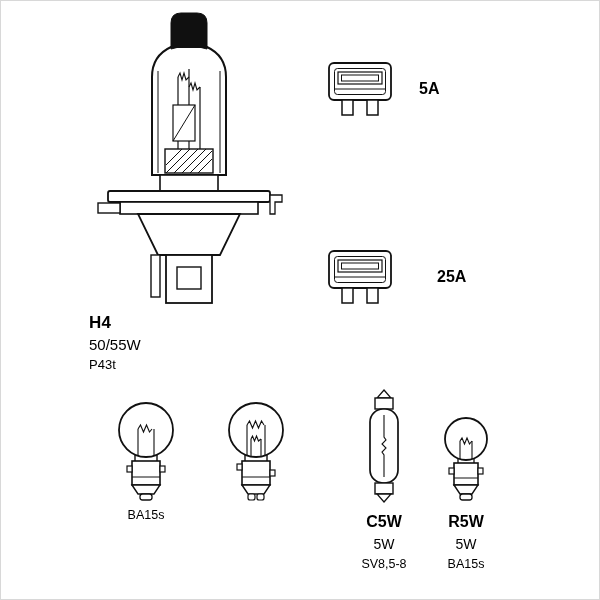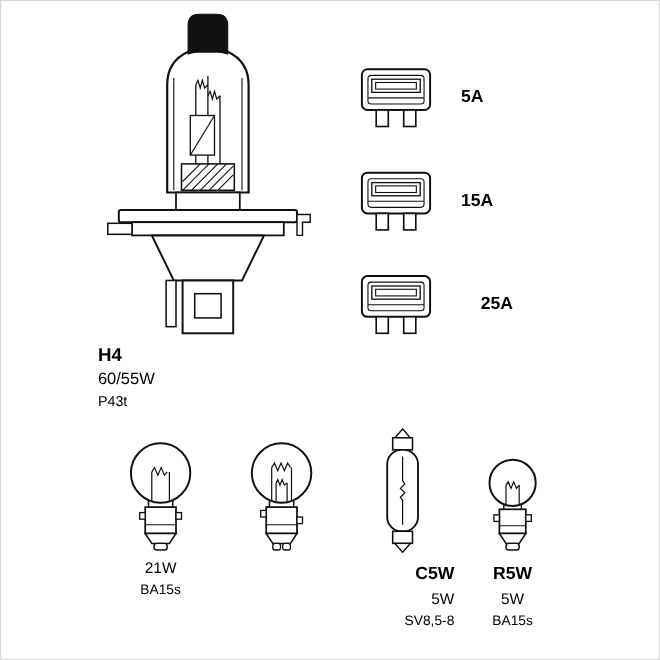--- a/index.html
+++ b/index.html
@@ -21,21 +21,21 @@
   .fuse-row.f1{top:60px;} .fuse-row.f2{top:154px;} .fuse-row.f3{top:248px;gap:44px;}
   .fuse-amp{font-size:16px;font-weight:700;}
   
   .bulb-fig{position:absolute;top:386px;text-align:center;}
   .bulb-fig .art{height:116px;display:flex;align-items:flex-end;justify-content:center;}
   .bname{margin-top:10px;font-size:16px;font-weight:700;}
   .bwatt{margin-top:5px;font-size:14px;}
   .bbase{margin-top:5px;font-size:12.5px;}
   .pos1{left:92px;width:106px;}
   .pos2{left:202px;width:106px;}
-  .pos3{left:318px;width:94px;text-align:right;}
+  .pos3{left:336px;width:94px;}
   .pos4{left:418px;width:94px;}
   figure{margin:0;}
 </style>
 </head>
 <body>
 
 <div class="frame">
 
   <figure class="h4-fig">
     <svg width="190" height="300" viewBox="0 0 190 300">
@@ -69,50 +69,38 @@
 
       <path d="M44,207 L146,207 L126,248 L64,248 Z" fill="#fff" stroke="#111" stroke-width="1.8"></path>
 
       <rect x="57" y="248" width="9" height="42" fill="#fff" stroke="#111" stroke-width="1.4"></rect>
 
       <rect x="72" y="248" width="46" height="48" fill="#fff" stroke="#111" stroke-width="1.8"></rect>
       <rect x="83" y="260" width="24" height="22" fill="#fff" stroke="#111" stroke-width="1.4"></rect>
     </svg>
     <figcaption>
       <div class="h4-name">H4</div>
-      <div class="h4-watt">60/55W</div>
+      <div class="h4-watt">50/55W</div>
       <div class="h4-base">P43t</div>
     </figcaption>
   </figure>
 
   <div class="fuse-row f1">
     <svg width="66" height="56" viewBox="0 0 66 56">
       <rect x="2" y="2" width="62" height="37" rx="5" fill="#fff" stroke="#111" stroke-width="1.8"></rect>
       <rect x="7.5" y="7.5" width="51" height="26" rx="3" fill="none" stroke="#111" stroke-width="1"></rect>
       <rect x="11" y="11" width="44" height="12" fill="#fff" stroke="#111" stroke-width="1.2"></rect>
       <rect x="14.5" y="14" width="37" height="6" fill="#fff" stroke="#111" stroke-width="1"></rect>
       <line x1="7.5" y1="28" x2="58.5" y2="28" stroke="#111" stroke-width="1"></line>
       <rect x="15" y="39" width="11" height="15" fill="#fff" stroke="#111" stroke-width="1.5"></rect>
       <rect x="40" y="39" width="11" height="15" fill="#fff" stroke="#111" stroke-width="1.5"></rect>
     </svg>
     <div class="fuse-amp">5A</div>
   </div>
 
-  <div class="fuse-row f2">
-    <svg width="66" height="56" viewBox="0 0 66 56">
-      <rect x="2" y="2" width="62" height="37" rx="5" fill="#fff" stroke="#111" stroke-width="1.8"></rect>
-      <rect x="7.5" y="7.5" width="51" height="26" rx="3" fill="none" stroke="#111" stroke-width="1"></rect>
-      <rect x="11" y="11" width="44" height="12" fill="#fff" stroke="#111" stroke-width="1.2"></rect>
-      <rect x="14.5" y="14" width="37" height="6" fill="#fff" stroke="#111" stroke-width="1"></rect>
-      <line x1="7.5" y1="28" x2="58.5" y2="28" stroke="#111" stroke-width="1"></line>
-      <rect x="15" y="39" width="11" height="15" fill="#fff" stroke="#111" stroke-width="1.5"></rect>
-      <rect x="40" y="39" width="11" height="15" fill="#fff" stroke="#111" stroke-width="1.5"></rect>
-    </svg>
-    <div class="fuse-amp">15A</div>
-  </div>
 
   <div class="fuse-row f3">
     <svg width="66" height="56" viewBox="0 0 66 56">
       <rect x="2" y="2" width="62" height="37" rx="5" fill="#fff" stroke="#111" stroke-width="1.8"></rect>
       <rect x="7.5" y="7.5" width="51" height="26" rx="3" fill="none" stroke="#111" stroke-width="1"></rect>
       <rect x="11" y="11" width="44" height="12" fill="#fff" stroke="#111" stroke-width="1.2"></rect>
       <rect x="14.5" y="14" width="37" height="6" fill="#fff" stroke="#111" stroke-width="1"></rect>
       <line x1="7.5" y1="28" x2="58.5" y2="28" stroke="#111" stroke-width="1"></line>
       <rect x="15" y="39" width="11" height="15" fill="#fff" stroke="#111" stroke-width="1.5"></rect>
       <rect x="40" y="39" width="11" height="15" fill="#fff" stroke="#111" stroke-width="1.5"></rect>
@@ -129,21 +117,20 @@
         <path class="line" d="M24,56 L24,62 M46,56 L46,62" stroke-width="1.4"></path>
         <rect x="21" y="62" width="28" height="24" fill="#fff" stroke="#111" stroke-width="1.6"></rect>
         <rect x="16" y="67" width="5" height="6" fill="#fff" stroke="#111" stroke-width="1.2"></rect>
         <rect x="49" y="67" width="5" height="6" fill="#fff" stroke="#111" stroke-width="1.2"></rect>
         <line x1="21" y1="78" x2="49" y2="78" stroke="#111" stroke-width="1"></line>
         <path d="M21,86 L27,95 L43,95 L49,86 Z" fill="#fff" stroke="#111" stroke-width="1.4"></path>
         <rect x="29" y="95" width="12" height="6" rx="2.5" fill="#fff" stroke="#111" stroke-width="1.3"></rect>
       </svg>
     </div>
     <figcaption>
-      <div class="bwatt">21W</div>
       <div class="bbase">BA15s</div>
     </figcaption>
   </figure>
 
   <figure class="bulb-fig pos2">
     <div class="art">
       <svg width="70" height="104" viewBox="0 0 70 104">
         <circle cx="35" cy="31" r="27" fill="#fff" stroke="#111" stroke-width="1.8"></circle>
         <path class="line" d="M26,57 L26,26 M44,57 L44,26 M30,57 L30,40 M40,57 L40,40" stroke-width="1.1"></path>
         <path class="line" d="M26,26 l2.5,-4 l3,7 l3,-7 l3,7 l3,-7 l2.5,4" stroke-width="1.1"></path>

